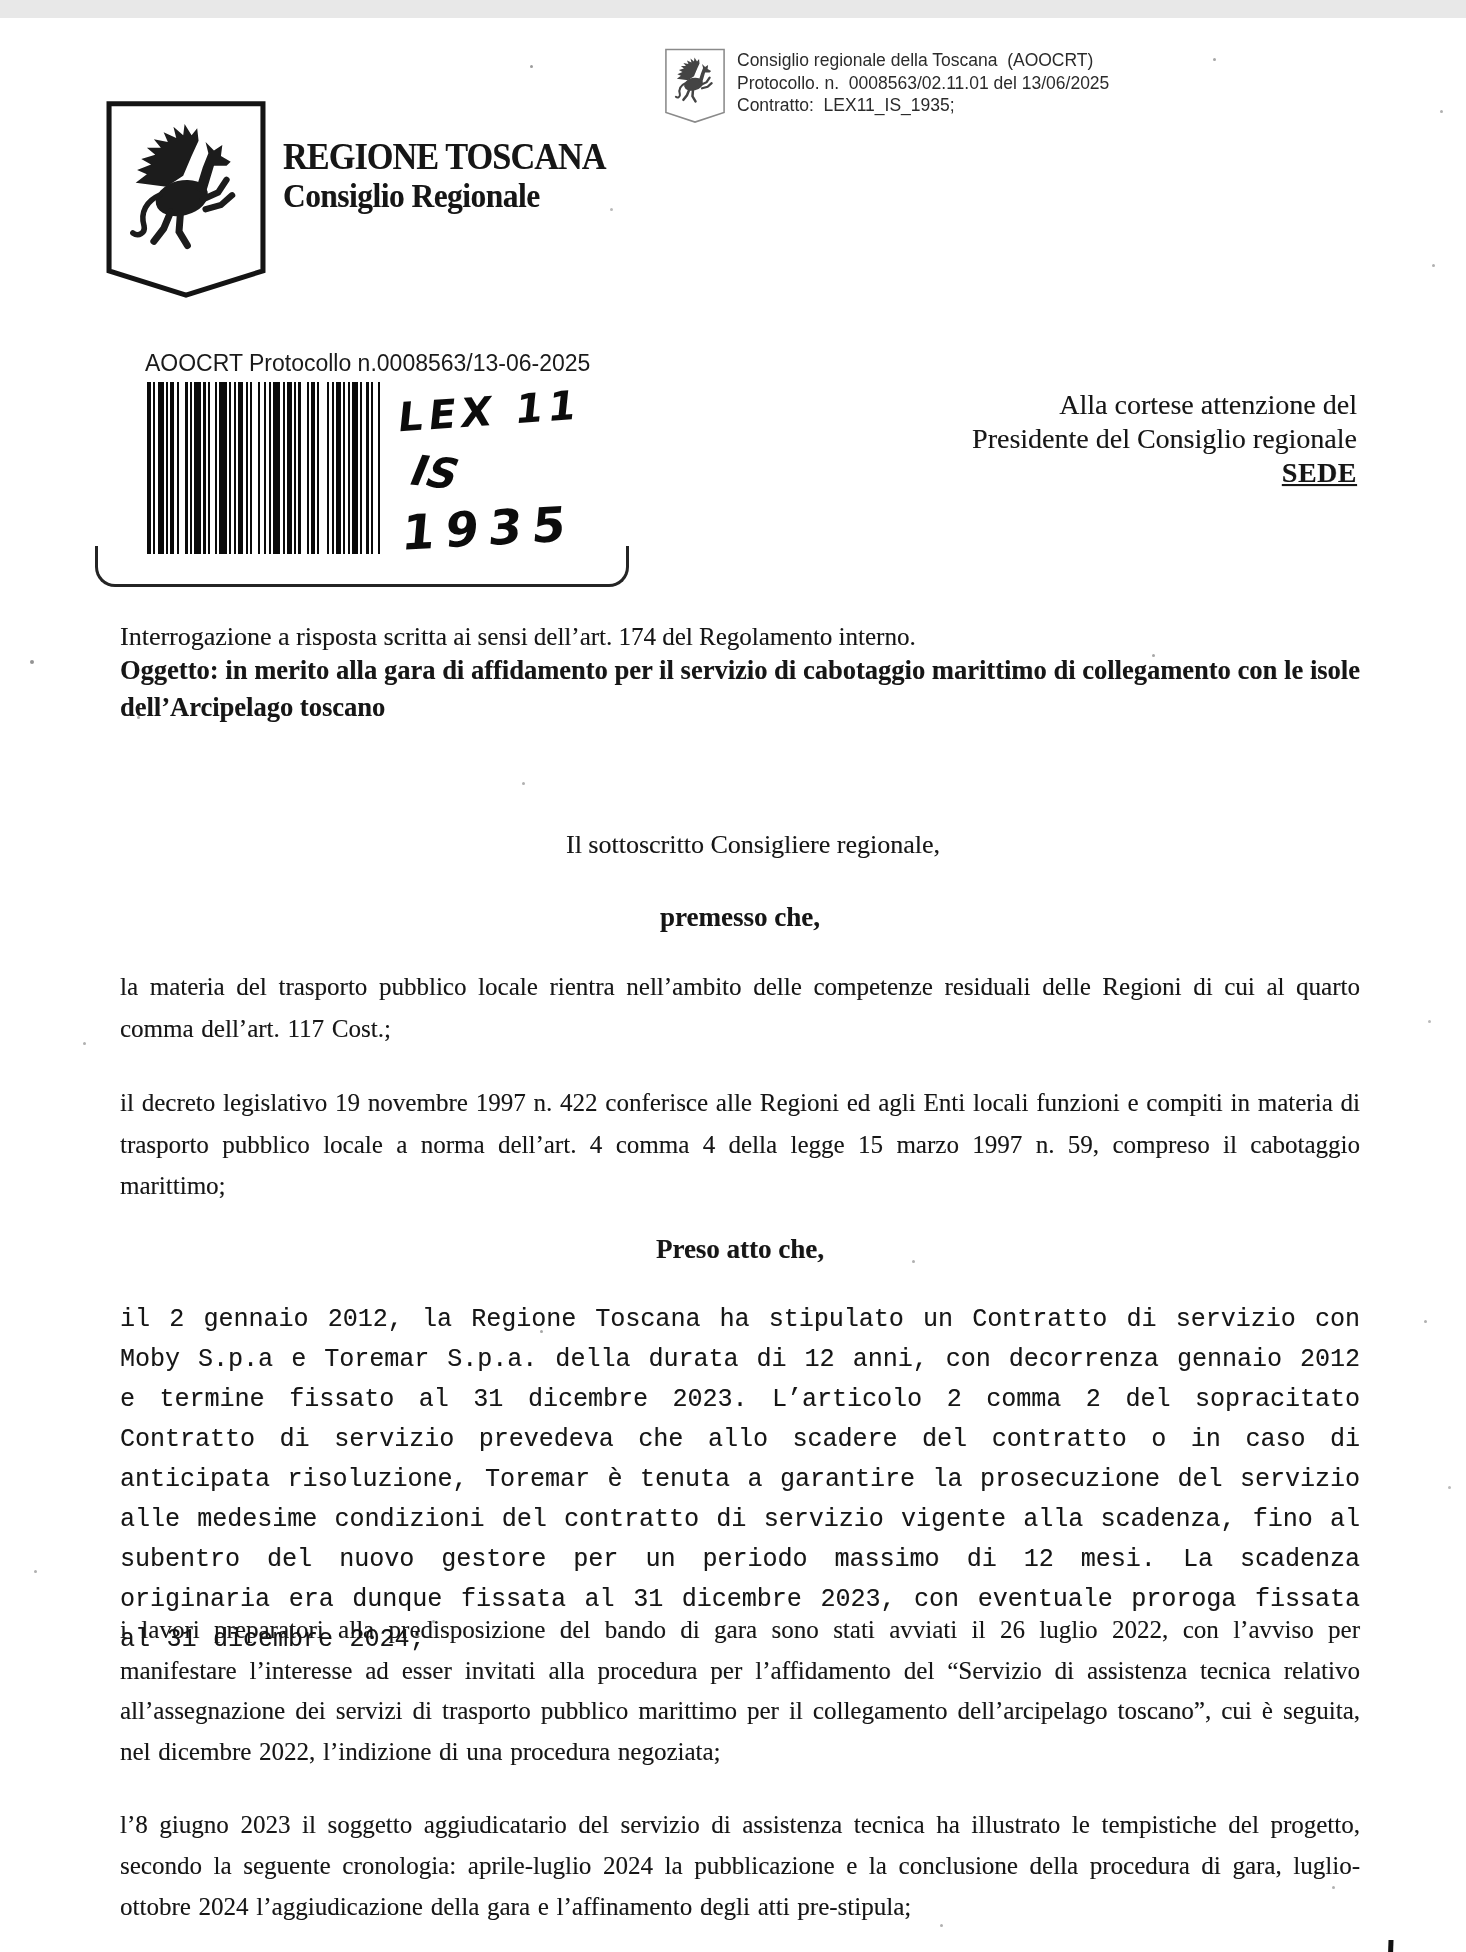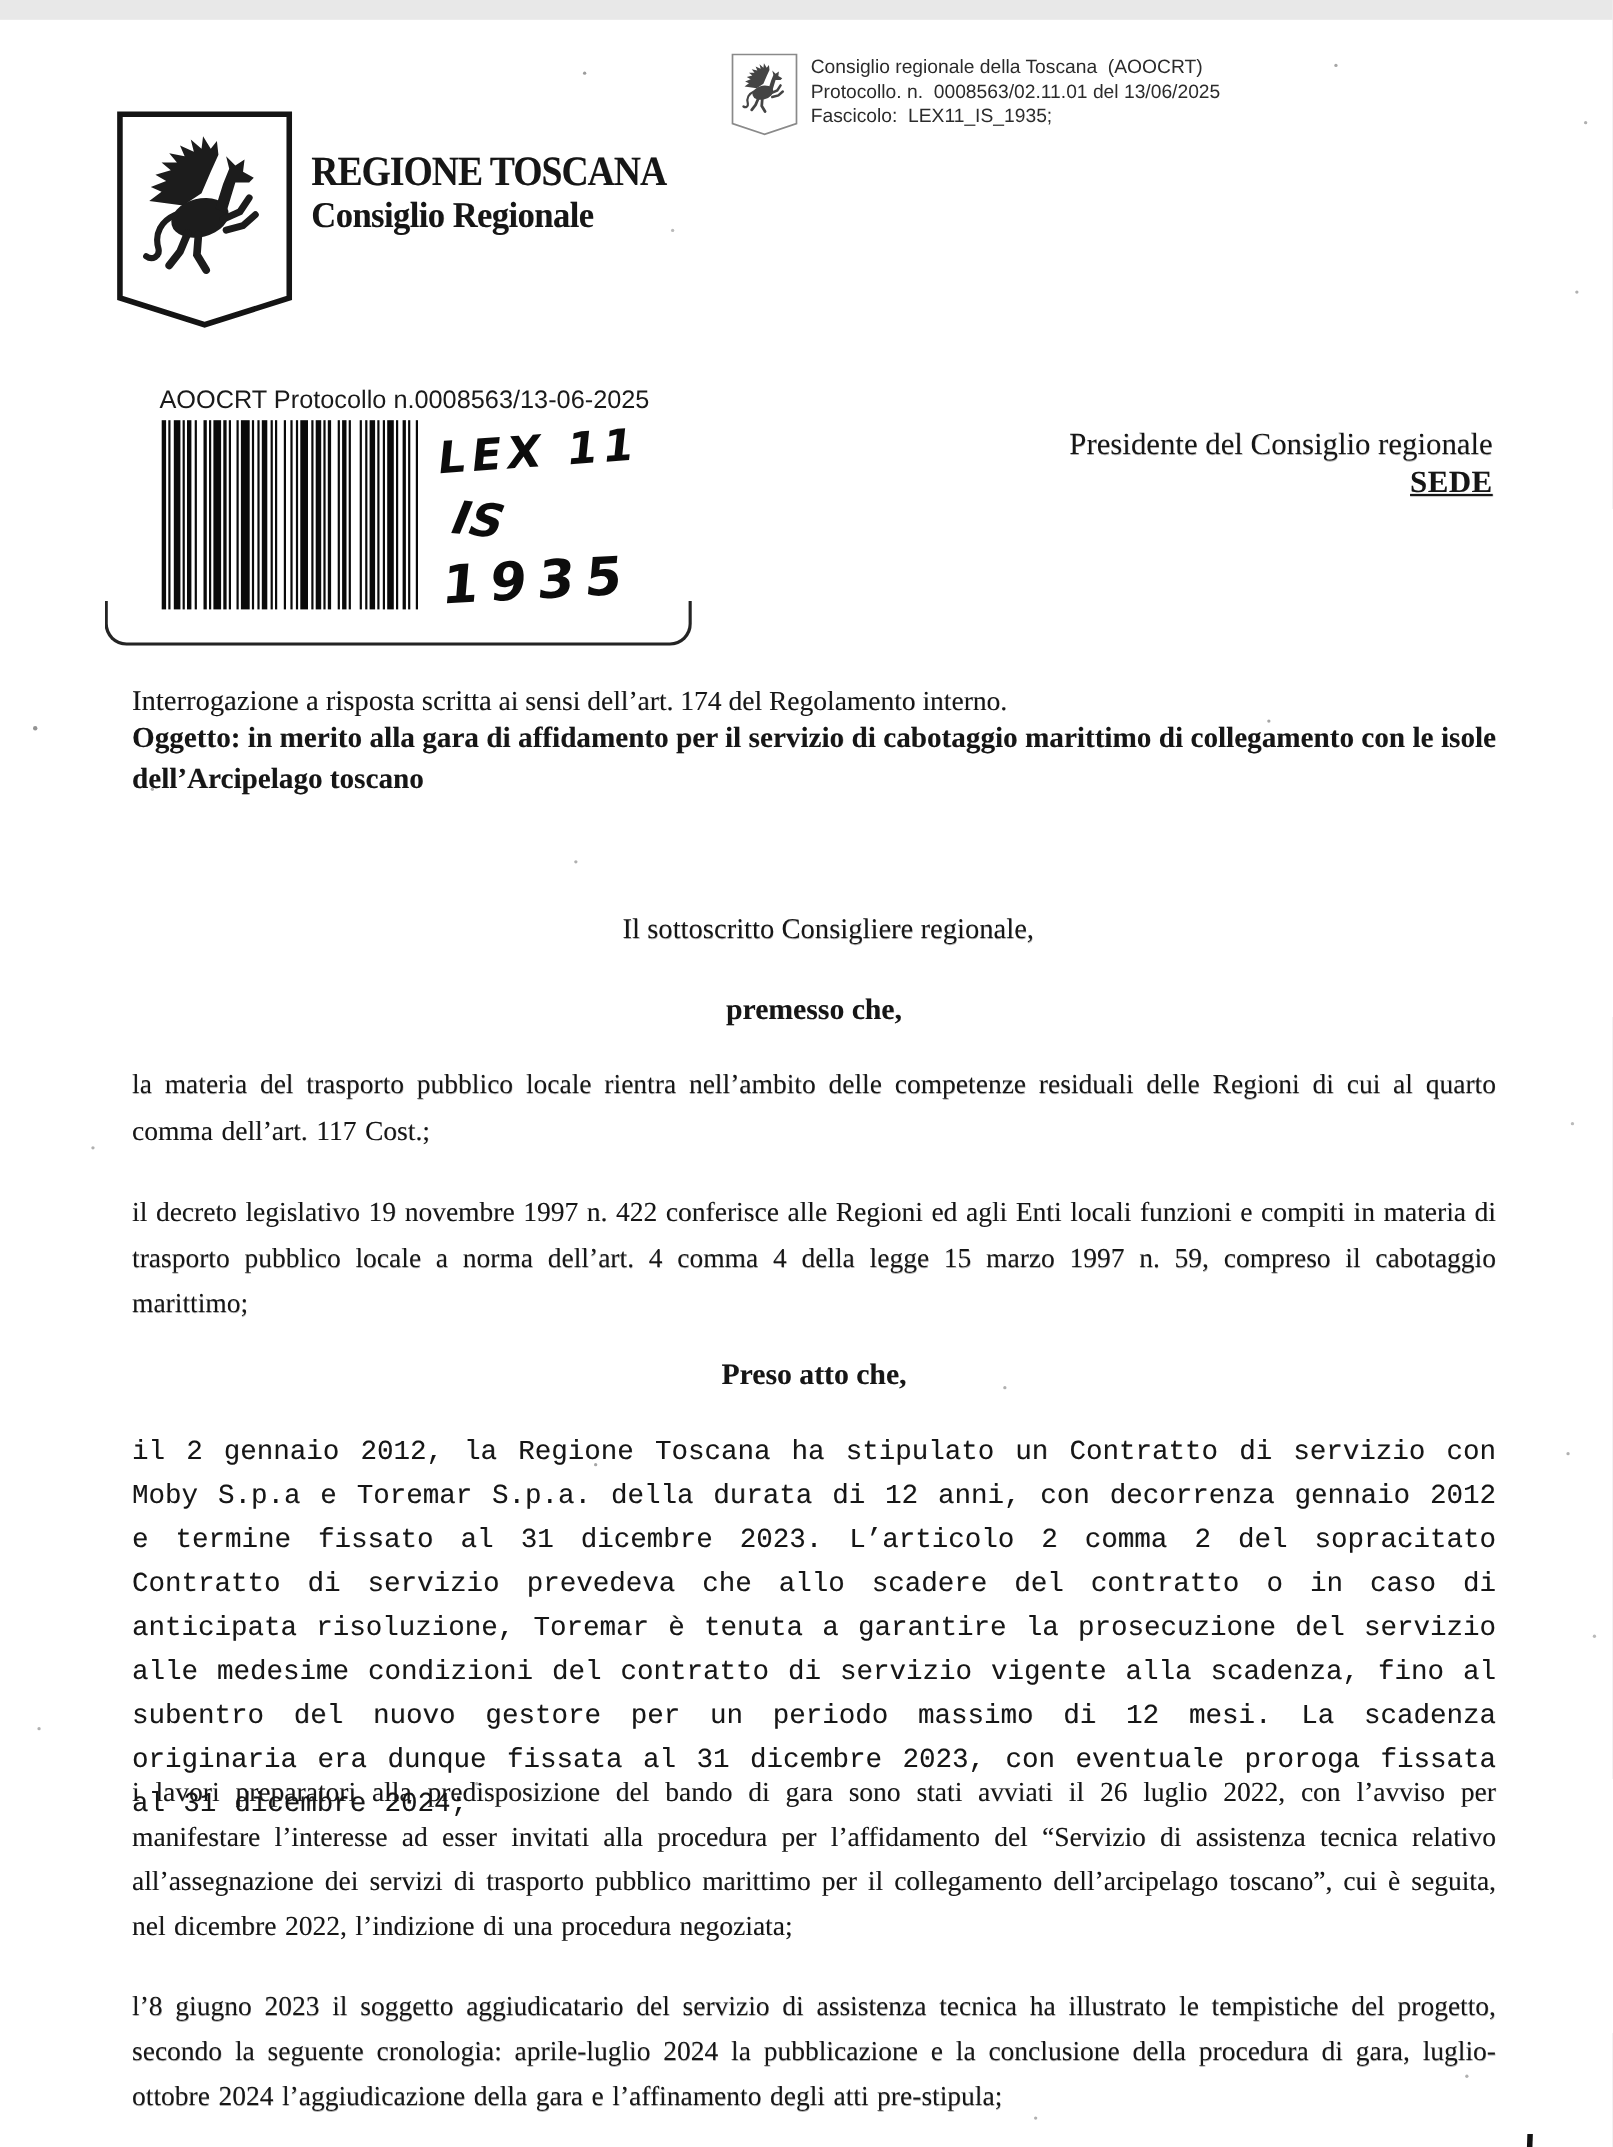--- a/index.html
+++ b/index.html
@@ -77,21 +77,21 @@
 <div class="page">
 
   <div class="stamp">
     <svg class="stamp-shield" viewBox="0 0 158 196">
       <path d="M4,4 H154 V166 L79,191 L4,166 Z" fill="#ffffff" stroke="#8a8a8a" stroke-width="4"></path>
       <use href="#pegasus" x="14" y="18" width="130" height="130" opacity=".82"></use>
     </svg>
     <div class="stamp-text">
       <div>Consiglio regionale della Toscana  (AOOCRT)</div>
       <div>Protocollo. n.  0008563/02.11.01 del 13/06/2025</div>
-      <div>Fascicolo:  LEX11_IS_1935;</div>
+      <div>Contratto:  LEX11_IS_1935;</div>
     </div>
   </div>
 
   <div class="letterhead">
     <svg class="lh-shield" viewBox="0 0 158 196">
       <path d="M3,3 H155 V168 L79,192 L3,168 Z" fill="#ffffff" stroke="#141414" stroke-width="5"></path>
       <use href="#pegasus" x="10" y="16" width="138" height="138"></use>
     </svg>
     <div class="lh-text">
       <div class="lh-title ink">REGIONE TOSCANA</div>
@@ -179,20 +179,21 @@
       <div class="bar" style="width: 5px; background: transparent;"></div>
       <div class="bar" style="width: 2px; background: rgb(10, 10, 10);"></div>
       <div class="bar" style="width: 3px; background: transparent;"></div>
     </div>
   <div class="label-frame"></div>
   <div class="hw hw-1">LEX 11</div>
   <div class="hw hw-2">IS</div>
   <div class="hw hw-3">1935</div>
 
   <div class="recipient ink">
+    <div>Alla cortese attenzione del</div>
     <div>Presidente del Consiglio regionale</div>
     <div class="sede">SEDE</div>
   </div>
 
   <div class="doc-type ink">
     <span class="b">Interrogazione a risposta scritta</span><span> ai sensi dell’art. 174 del Regolamento interno.</span>
   </div>
 
   <div class="subject ink">Oggetto: in merito alla gara di affidamento per il servizio di cabotaggio marittimo di collegamento con le isole dell’Arcipelago toscano</div>
 

